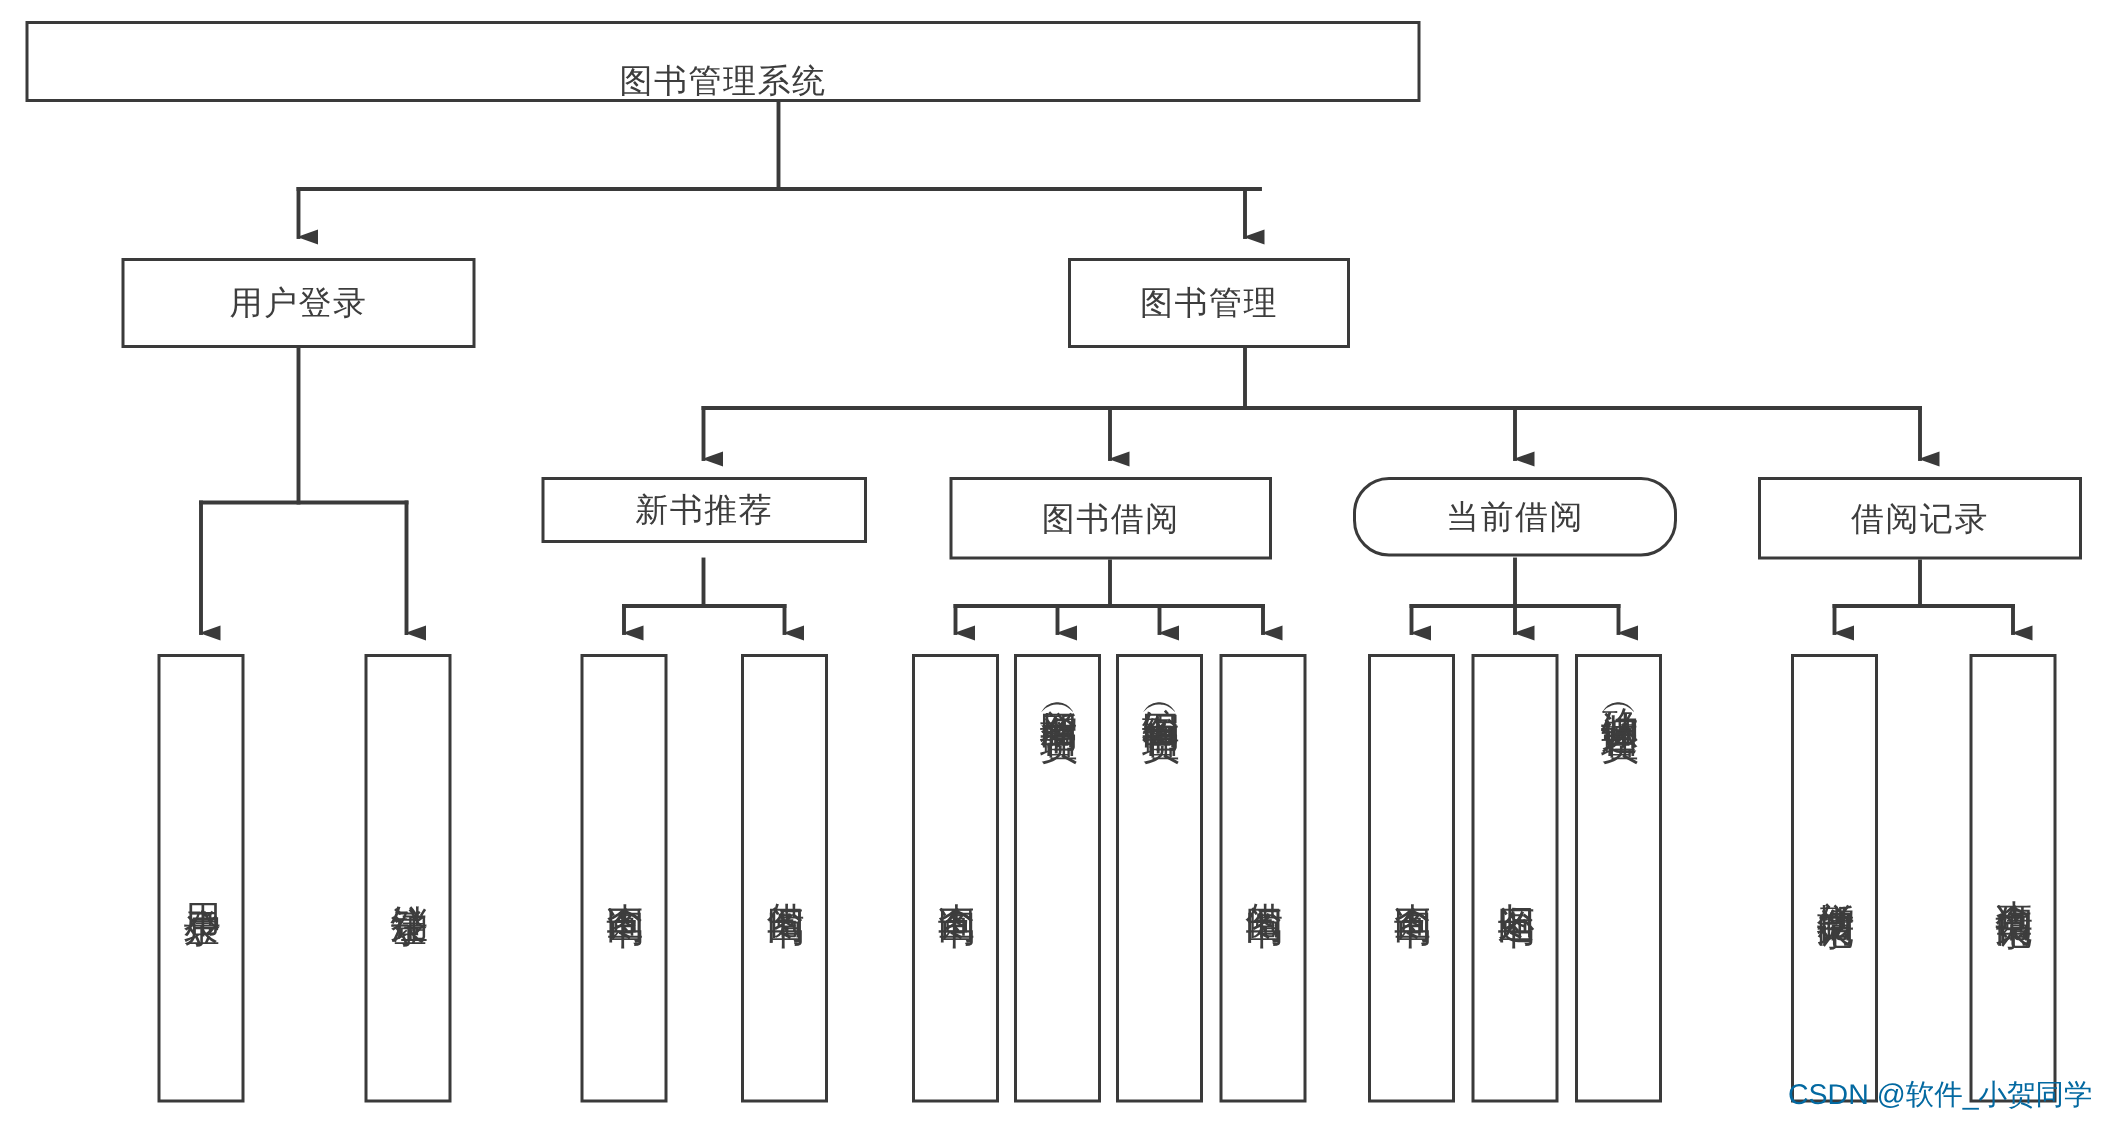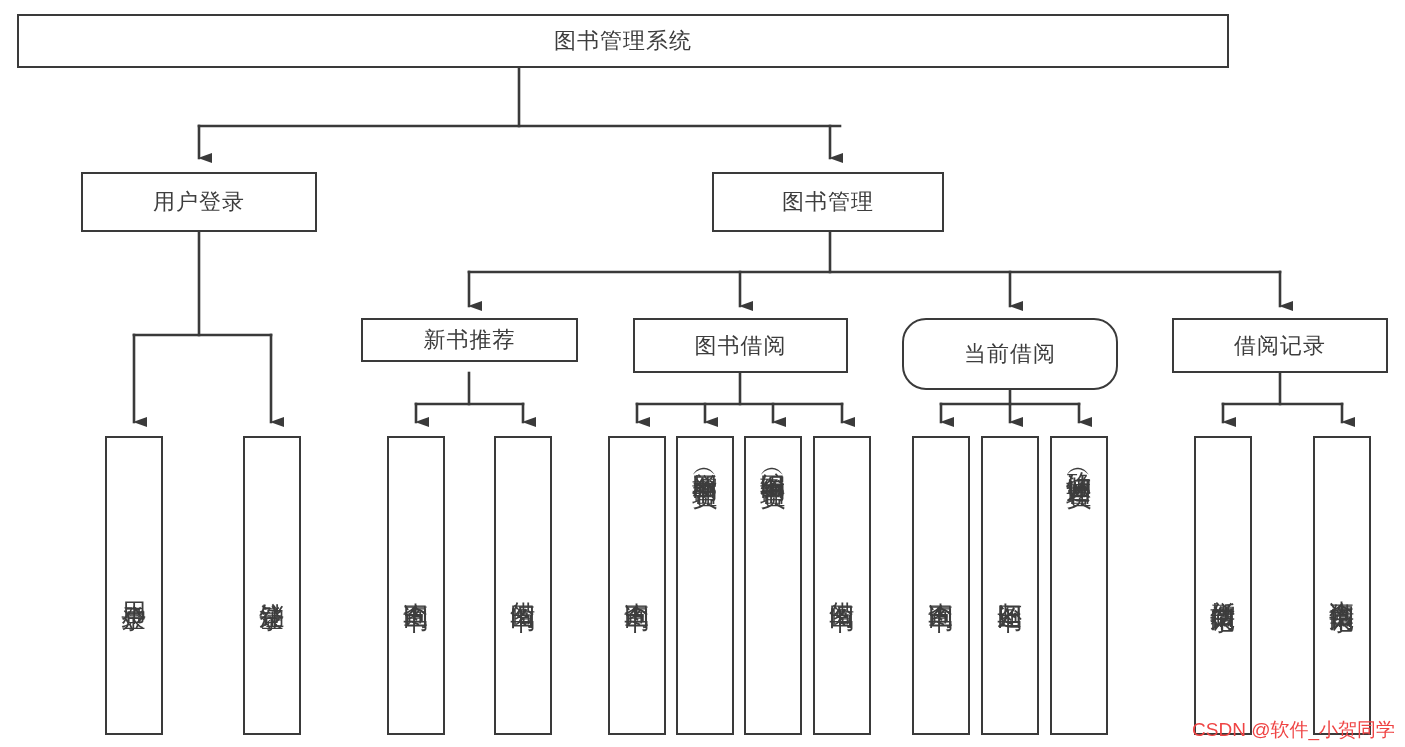--- a/index.html
+++ b/index.html
@@ -48,21 +48,21 @@
     line-height:1.06;
     letter-spacing:2px;
     white-space:nowrap;
     user-select:none;
   }
   .watermark{
     position:absolute;
     right:10px;
     bottom:4px;
     font-size:19px;
-    color:#ef4444;
+    color:#0369a1;
     white-space:nowrap;
     user-select:none;
   }
 </style>
 </head>
 <body>
 
 <svg id="diagram" viewBox="0 0 1405 747" xmlns="http://www.w3.org/2000/svg">
   <defs>
     <marker id="arrow" viewBox="0 0 12 14" refX="6" refY="13" markerWidth="12" markerHeight="14" orient="auto-start-reverse" markerUnits="userSpaceOnUse">
@@ -106,41 +106,41 @@
     <path d="M1010,404 L1010,422" marker-end="url(#arrow)"></path>
     <path d="M1079,404 L1079,422" marker-end="url(#arrow)"></path>
 
     <path d="M1280,373 L1280,404"></path>
     <path d="M1223,404 L1342,404"></path>
     <path d="M1223,404 L1223,422" marker-end="url(#arrow)"></path>
     <path d="M1342,404 L1342,422" marker-end="url(#arrow)"></path>
   </g>
 </svg>
 
-<div class="node-box" style="left:17px;top:14px;width:1212px;height:54px;">
+<div class="node-box" style="left:17px;top:14px;width:930px;height:54px;align-items:flex-end;">
   <span class="node-label">图书管理系统</span>
 </div>
 
 <div class="node-box" style="left:81px;top:172px;width:236px;height:60px;">
   <span class="node-label">用户登录</span>
 </div>
 
-<div class="node-box" style="left:712px;top:172px;width:232px;height:60px;">
+<div class="node-box" style="left:712px;top:172px;width:188px;height:60px;">
   <span class="node-label">图书管理</span>
 </div>
 
 <div class="node-box" style="left:361px;top:318px;width:217px;height:44px;">
   <span class="node-label">新书推荐</span>
 </div>
 
 <div class="node-box" style="left:633px;top:318px;width:215px;height:55px;align-items:center;">
   <span class="node-label">图书借阅</span>
 </div>
 
-<div class="node-box" style="left:902px;top:318px;width:216px;height:72px;border-radius:24px;">
+<div class="node-box" style="left:902px;top:318px;width:216px;height:53px;border-radius:24px;">
   <span class="node-label">当前借阅</span>
 </div>
 
 <div class="node-box" style="left:1172px;top:318px;width:216px;height:55px;">
   <span class="node-label">借阅记录</span>
 </div>
 
 <div class="leaf-box centered" style="left:105px;top:436px;width:58px;height:299px;">
   <span class="leaf-label">用户登录</span>
 </div>

